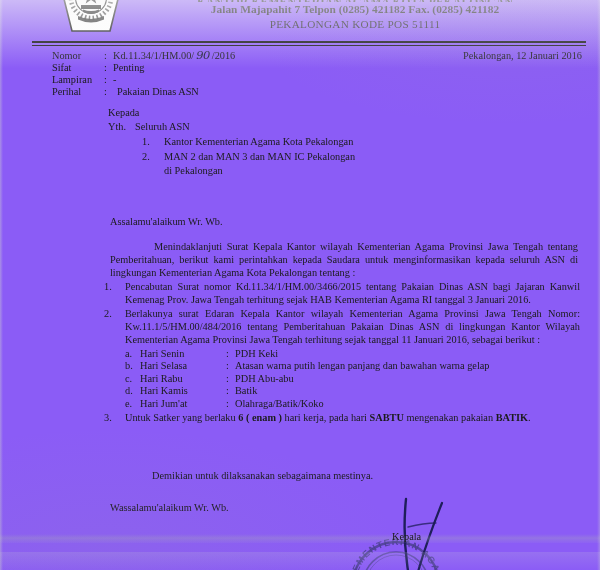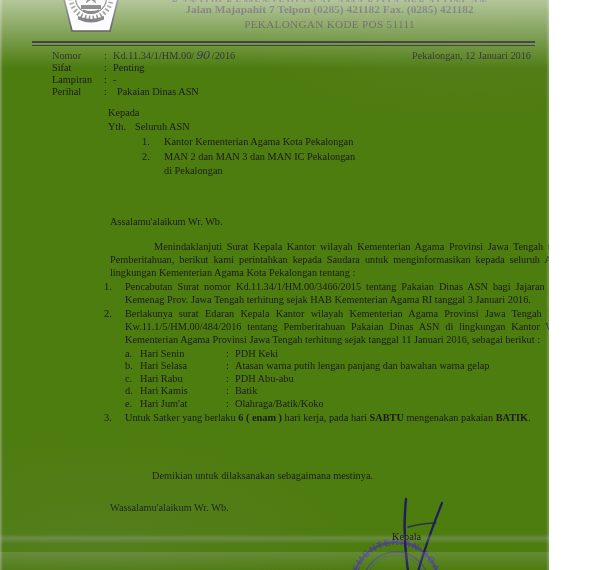--- a/index.html
+++ b/index.html
@@ -3,24 +3,24 @@
 <meta charset="utf-8">
 <title>Surat Dinas</title>
 <style>
   html, body {
     margin: 0;
     padding: 0;
     background: #ffffff;
   }
   #page {
     position: relative;
-    width: 549px;
+    width: 600px;
     height: 570px;
     overflow: hidden;
-    background: #4d7c0f;
+    background: #8b5cf6;
     font-family: "Liberation Serif", "DejaVu Serif", serif;
     color: #1b1b1b;
     box-sizing: border-box;
   }
 
   
   .scan-wash {
     position: absolute;
     inset: 0;
     pointer-events: none;

